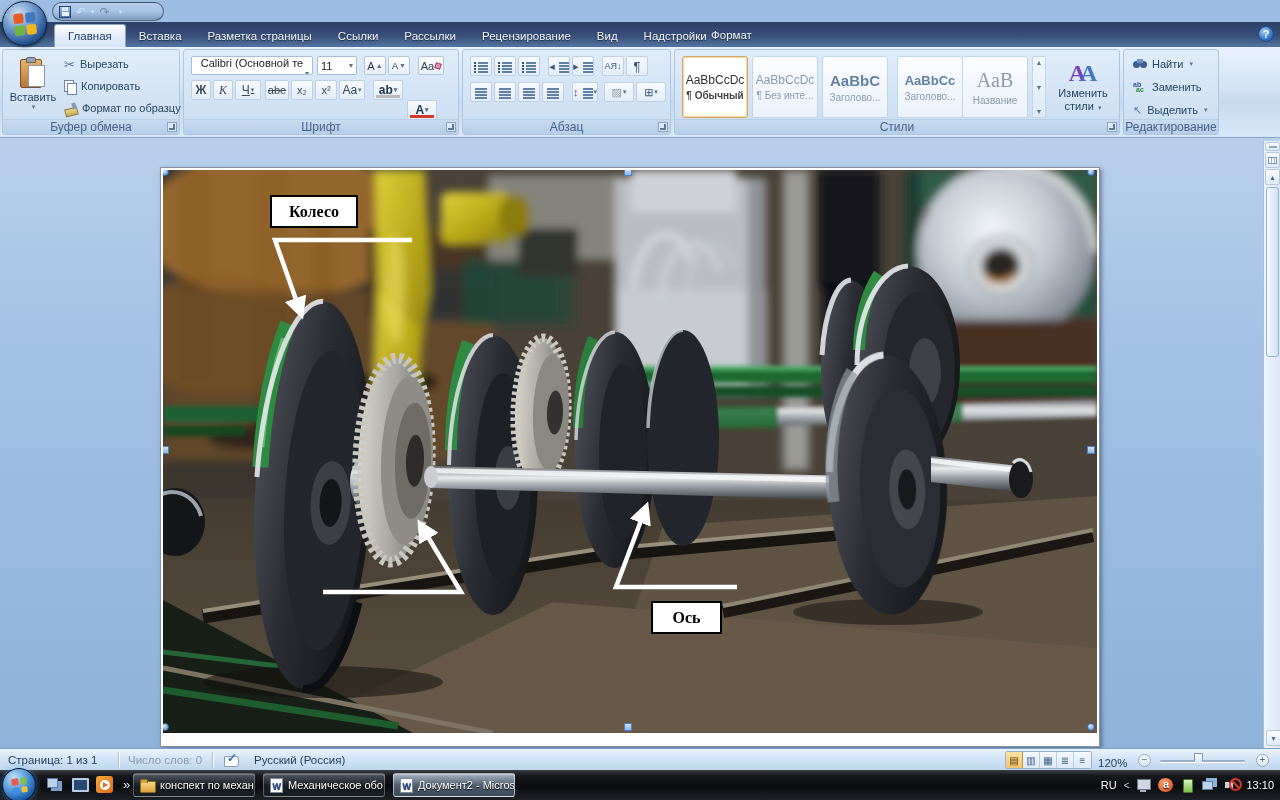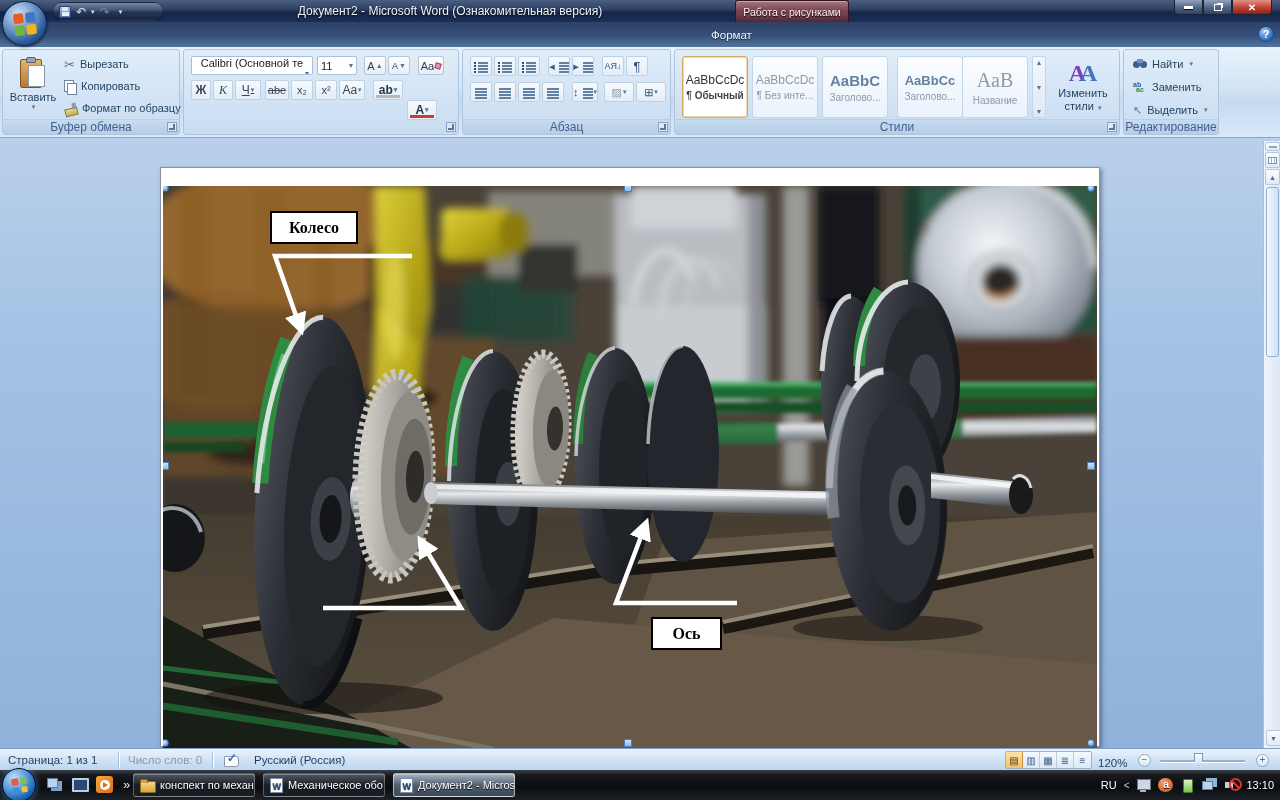--- a/index.html
+++ b/index.html
@@ -135,21 +135,21 @@
   .ic-binoc::after { content:""; position:absolute; left:4px; top:0; width:6px; height:4px; background:#6f93c0; }
   .ic-repl { position:relative; width:14px; height:12px; font-size:7px; line-height:1; }
   .ic-repl b { position:absolute; left:0; top:0; color:#2d5a9e; } .ic-repl i { position:absolute; left:3px; bottom:0; color:#2e8a3c; font-style:normal; font-weight:bold; }
   .ic-select { font-size:11px; color:#5b748f; }
 
   
   .docarea { position:absolute; left:0; top:138px; width:1280px; height:610px;
     background:linear-gradient(180deg,#b9d0ea 0%,#a3c1e4 35%,#8fb2da 100%); }
   .page { position:absolute; left:160px; top:29px; width:940px; height:580px; background:#fff;
     border:1px solid #88929e; box-shadow:2px 2px 4px rgba(40,60,90,.5); }
-  .photo-wrap { position:absolute; left:2px; top:18px; width:934px; height:563px; overflow:hidden; }
+  .photo-wrap { position:absolute; left:2px; top:2px; width:934px; height:563px; overflow:hidden; }
   .photo-wrap svg { display:block; }
   .plabel { position:absolute; background:#fff; border:2px solid #000; display:flex; align-items:center; justify-content:center;
     font-family:"Liberation Serif",serif; font-weight:bold; color:#000; z-index:6; }
   .h { position:absolute; width:8px; height:8px; z-index:8; }
   .hc { border-radius:50%; background:radial-gradient(circle at 35% 30%,#dceafd,#7fb0e8 60%,#4a7fc0); border:1px solid #3a6ea8; }
   .hs { background:linear-gradient(180deg,#cfe3f8,#8db8e8); border:1px solid #4a7fc0; }
   .vscroll { position:absolute; right:0; top:3px; width:17px; height:607px; background:linear-gradient(90deg,#eef4fb,#dce8f5);
     border-left:1px solid #aac0d8; }
   .vs-btn { width:15px; margin:1px; height:16px; border:1px solid #b5c8de; border-radius:2px;
     background:linear-gradient(180deg,#fbfdff,#dfeaf6); display:flex; align-items:center; justify-content:center;
@@ -220,50 +220,47 @@
   .ic-net::before { content:""; position:absolute; left:0; top:3px; width:9px; height:7px; background:#bcd2ea; border:1px solid #5a7aa0; box-shadow:4px -3px 0 #8fb4dc; }
   .ic-mute::before { content:""; position:absolute; left:1px; top:4px; width:4px; height:6px; background:#c8ced8; }
   .ic-mute i { position:absolute; left:3px; top:2px; border-top:5px solid transparent; border-bottom:5px solid transparent; border-right:6px solid #c8ced8; }
   .ic-mute::after { content:""; position:absolute; left:5px; top:0; width:9px; height:9px; border:2px solid #d8362a; border-radius:50%; background:linear-gradient(45deg,transparent 44%,#d8362a 44%,#d8362a 56%,transparent 56%); }
 </style>
 </head>
 <body>
 
 <div class="screen">
 
-  <div class="titlebar">
-    <div class="title-text">Документ2 - Microsoft Word (Ознакомительная версия)</div>
-    <div class="ctx-group">Работа с рисунками</div>
-    <div class="winbtns">
-      <div class="wbtn first">
-          <span class="mini-bar"></span>
-        </div>
-      <div class="wbtn">
-          <span class="rest-ic"></span>
-        </div>
-      <div class="wbtn close">✕</div>
-    </div>
-  </div>
   <div class="office-orb">
     <div class="orb-logo">
         <i></i>
         <i></i>
         <i></i>
         <i></i>
       </div>
   </div>
   <div class="qat">
     <span class="floppy"></span>
     <span class="qbtn">↶</span>
     <span class="qbtn" style="font-size:7px;">▾</span>
     <span class="qbtn dim">↷</span>
     <span class="qbtn" style="font-size:7px;margin-left:4px;">▾</span>
   </div>
 
   <div class="tabrow">
+    <div class="tabs">
+      <div class="tab active">Главная</div>
+      <div class="tab">Вставка</div>
+      <div class="tab">Разметка страницы</div>
+      <div class="tab">Ссылки</div>
+      <div class="tab">Рассылки</div>
+      <div class="tab">Рецензирование</div>
+      <div class="tab">Вид</div>
+      <div class="tab">Надстройки</div>
+    </div>
     <div class="tab ctx">Формат</div>
     <div class="help-btn">?</div>
   </div>
 
   <div class="ribbon">
 
     <div class="rgroup" style="left:2px;width:178px;">
       <div class="rg-body">
         <div class="paste-big">
           <div class="clip-ic">
@@ -340,20 +337,21 @@
           </div>
         <div class="fb2 red-under hl-under" style="left:189px;width:30px;">
             <span>ab</span>
             <span class="tiny-arr">▾</span>
           </div>
         <div class="fb2 red-under" style="left:223px;width:30px;">
             <span>А</span>
             <span class="tiny-arr">▾</span>
           </div>
       </div>
+      <div class="rg-label">Шрифт</div>
       <div class="dlg"></div>
     </div>
 
     <div class="rgroup" style="left:462px;width:209px;">
       <div class="rg-body">
         <div class="pbtn" style="left:7px;top:6px;">
             <span class="bars dots"></span>
           </div>
         <div class="pbtn" style="left:31px;top:6px;">
             <span class="bars dots"></span>

